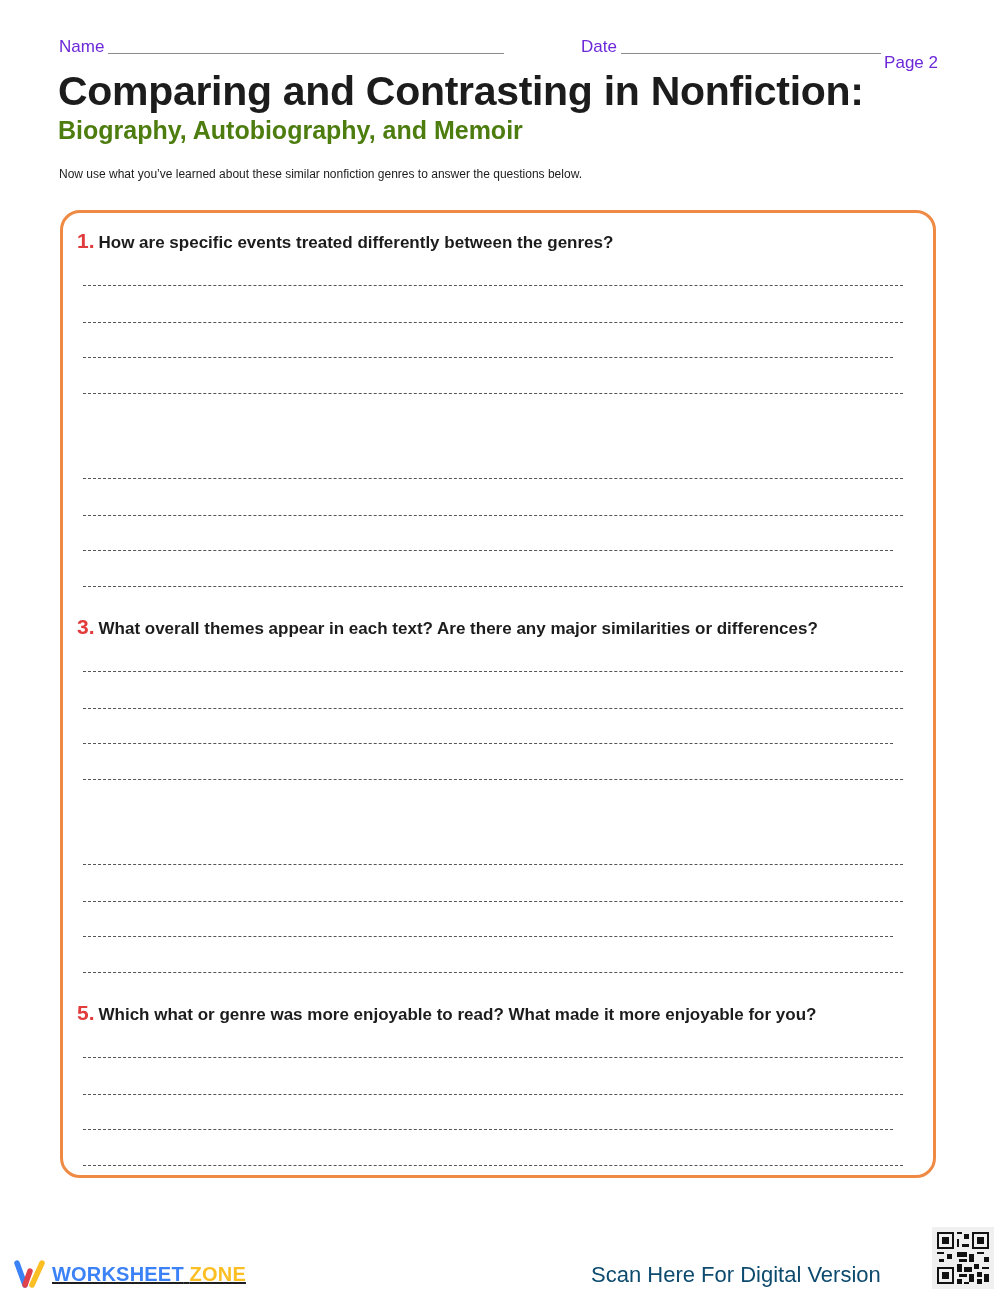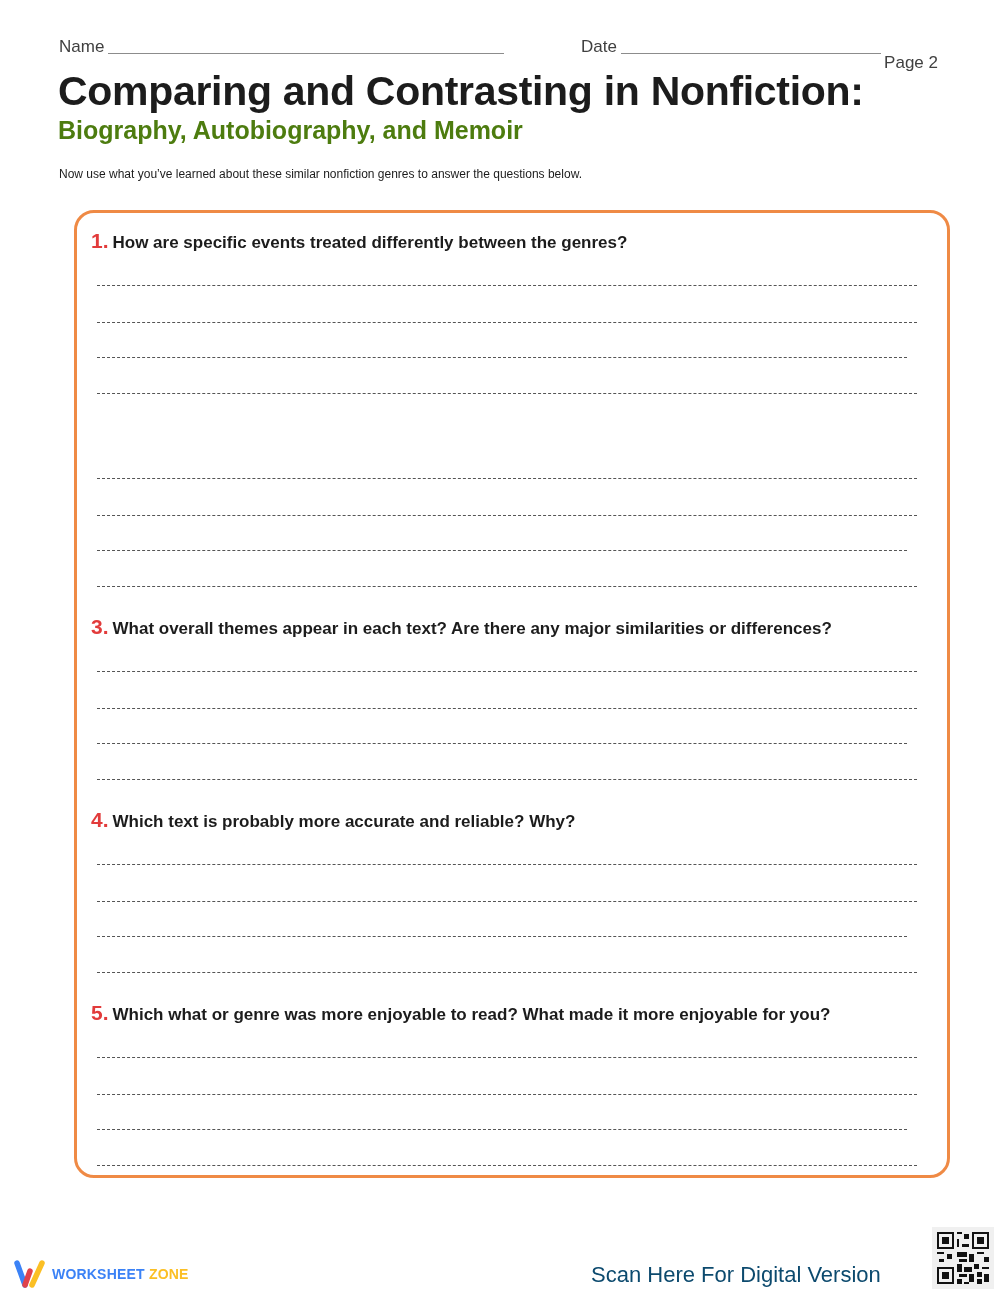--- a/index.html
+++ b/index.html
@@ -1,43 +1,43 @@
 <!DOCTYPE html>
 <html><head>
 <meta charset="utf-8">
 <style>
   html, body { margin:0; padding:0; background:#ffffff; }
   body { width:1000px; height:1294px; position:relative; overflow:hidden; font-family:"Liberation Sans", sans-serif; color:#1f1f1f; }
 
-  .header-row { position:absolute; top:36px; left:59px; right:62px; height:26px; font-size:17px; color:#404040; }
+  .header-row { position:absolute; top:36px; left:59px; right:62px; height:26px; font-size:17px; color:#6d28d9; }
   .hdr-field { position:absolute; top:0; display:flex; align-items:flex-end; }
   .hdr-label { line-height:22px; }
   .hdr-line { border-bottom:1px solid #8c8c8c; height:16px; margin-left:4px; margin-bottom:4px; }
   .name-field { left:0; }
   .name-field .hdr-line { width:396px; }
   .date-field { left:484px;margin-left:38px; }
   .date-field .hdr-line { width:260px; }
   .page-label { position:absolute; right:0; top:0; line-height:22px;margin-top:16px; }
 
   .title { position:absolute; top:68px; left:58px; font-size:41px; font-weight:bold; color:#1c1c1c; letter-spacing:-0.3px; white-space:nowrap; }
   .subtitle { position:absolute; top:116px; left:58px; font-size:25px; font-weight:bold; color:#4d7c0f; white-space:nowrap; }
   .intro { position:absolute; top:167px; left:59px; font-size:12px; color:#1c1c1c; white-space:nowrap; }
 
-  .qbox { position:absolute; top:210px; left:60px; width:876px; height:968px; border:3px solid #ef8a45; border-radius:20px; box-sizing:border-box;margin-left:14px; }
+  .qbox { position:absolute; top:210px; left:60px; width:876px; height:968px; border:3px solid #ef8a45; border-radius:20px; box-sizing:border-box; }
 
   .question { position:absolute; left:14px; right:20px; }
   .q-text { font-size:17px; font-weight:bold; color:#1c1c1c; white-space:nowrap; }
   .q-num { color:#e23b3b; font-size:21px; font-weight:bold; margin-right:4px; }
   .answer-line { position:absolute; left:20px; height:0; border-top:1.5px dashed #555; }
   .answer-line.full { width:820px; }
   .answer-line.short { width:810px; }
 
   .logo { position:absolute; left:12px; top:1258px; display:flex; align-items:center; }
   .logo-mark { width:36px; height:32px; position:relative; }
-  .logo-text { font-size:14px; font-weight:bold; margin-left:4px; letter-spacing:0.2px; }
+  .logo-text { font-size:20px; font-weight:bold; margin-left:4px; letter-spacing:0.2px;text-decoration:underline; }
   .logo-text .w { color:#3b82f6; }
   .logo-text .z { color:#fbbf24; }
 
   .scan-text { position:absolute; left:591px; top:1262px; font-size:22px; color:#0c4a6e; white-space:nowrap; }
   .qr { position:absolute; left:932px; top:1227px; width:62px; height:62px; background:#f0f0f0; }
 </style>
 </head>
 <body>
 
 <div class="header-row">
@@ -72,23 +72,20 @@
   <div class="answer-line full" style="top:373px;"></div>
 
   <div class="question" style="top:402px;">
     <div class="q-text"><span class="q-num">3.</span><span>What overall themes appear in each text? Are there any major similarities or differences?</span></div>
   </div>
   <div class="answer-line full" style="top:458px;"></div>
   <div class="answer-line full" style="top:495px;"></div>
   <div class="answer-line short" style="top:530px;"></div>
   <div class="answer-line full" style="top:566px;"></div>
 
-  <div class="question" style="top:595px;">
-    <div class="q-text"><span class="q-num">4.</span><span>Which text is probably more accurate and reliable? Why?</span></div>
-  </div>
   <div class="answer-line full" style="top:651px;"></div>
   <div class="answer-line full" style="top:688px;"></div>
   <div class="answer-line short" style="top:723px;"></div>
   <div class="answer-line full" style="top:759px;"></div>
 
   <div class="question" style="top:788px;">
     <div class="q-text"><span class="q-num">5.</span><span>Which what or genre was more enjoyable to read? What made it more enjoyable for you?</span></div>
   </div>
   <div class="answer-line full" style="top:844px;"></div>
   <div class="answer-line full" style="top:881px;"></div>

